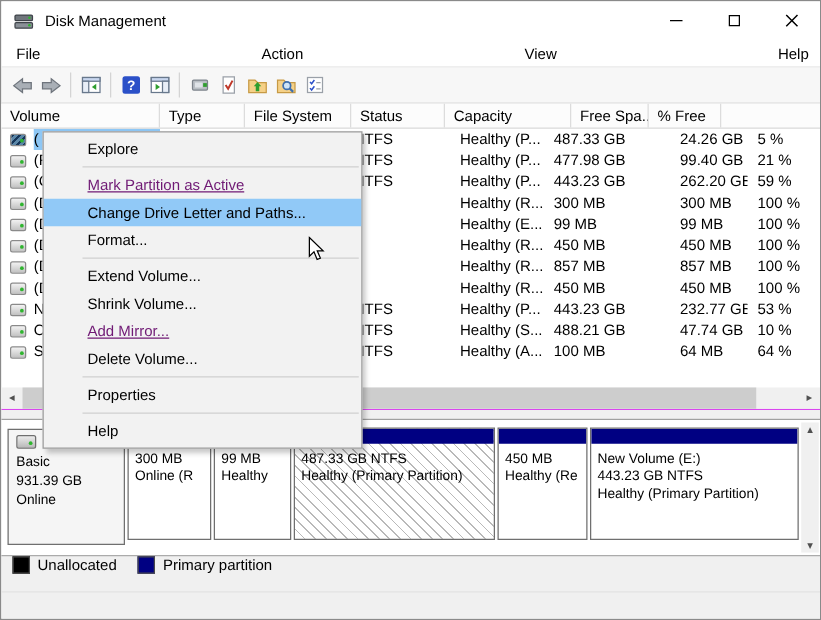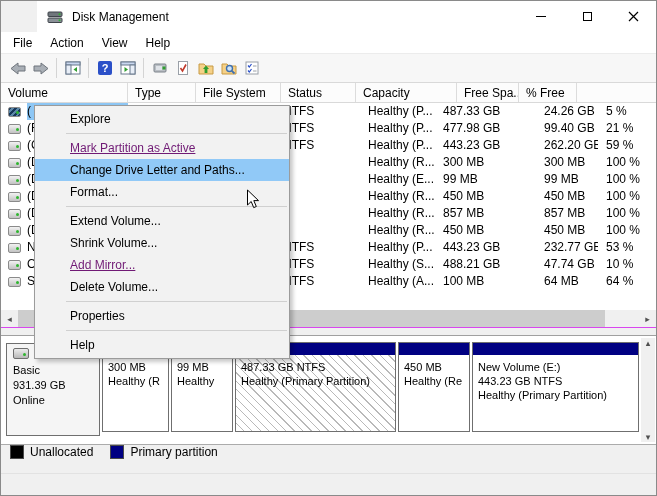--- a/index.html
+++ b/index.html
@@ -3,28 +3,28 @@
 <meta charset="utf-8">
 <style>
   * { box-sizing: border-box; margin: 0; padding: 0; }
   html,body { background:#fff; }
   #window{
     position:relative; width:657px; height:496px;
     border:1px solid #8a8a8a; background:#f0f0f0; overflow:hidden;
     font-family:"Liberation Sans","DejaVu Sans",sans-serif; font-size:12px; color:#000;
   }
   
-  .titlebar{height:31px;background:#fff;display:flex;align-items:center;margin-left:36px;}
+  .titlebar{height:31px;background:#fff;display:flex;align-items:center;}
   .title-icon{margin:0 9px 0 10px;display:flex;}
   .title-text{flex:1;}
   .winbtn{width:46px;height:31px;display:flex;align-items:center;justify-content:center;}
   .min-glyph{width:10px;height:1px;background:#000;}
   .max-glyph{width:9px;height:9px;border:1px solid #000;}
   
-  .menubar{height:21px;background:#fff;display:flex;align-items:center;padding-left:3px;}
+  .menubar{height:21px;background:#fff;display:flex;align-items:center;padding-left:3px;justify-content:space-between;}
   .menu-item{padding:0 9px;}
   
   .toolbar{height:30px;background:#f7f7f7;border-top:1px solid #ececec;border-bottom:1px solid #d9d9d9;
     display:flex;align-items:center;padding-left:5px;}
   .tb-btn{width:23px;height:24px;display:flex;align-items:center;justify-content:center;}
   .tb-sep{width:1px;height:20px;background:#d4d4d4;margin:0 4px;}
   
   .list-pane{position:relative;height:245px;background:#fff;border-bottom:1px solid #d946ef;}
   .thead{display:flex;height:20px;background:#fcfcfc;border-bottom:1px solid #d9d9d9;}
   .th{border-right:1px solid #dcdcdc;display:flex;align-items:center;padding-left:7px;white-space:nowrap;overflow:hidden;}
@@ -350,21 +350,21 @@
       <div class="dh-icon"></div>
       <div>Basic</div>
       <div>931.39 GB</div>
       <div>Online</div>
     </div>
 
     <div class="partition p0">
       <div class="pt-bar"></div>
       <div class="pt-body">
         <div>300 MB</div>
-        <div>Healthy (R</div>
+        <div>Online (R</div>
       </div>
     </div>
     <div class="partition p1">
       <div class="pt-bar"></div>
       <div class="pt-body">
         <div>99 MB</div>
         <div>Healthy</div>
       </div>
     </div>
     <div class="partition p2 selected">

